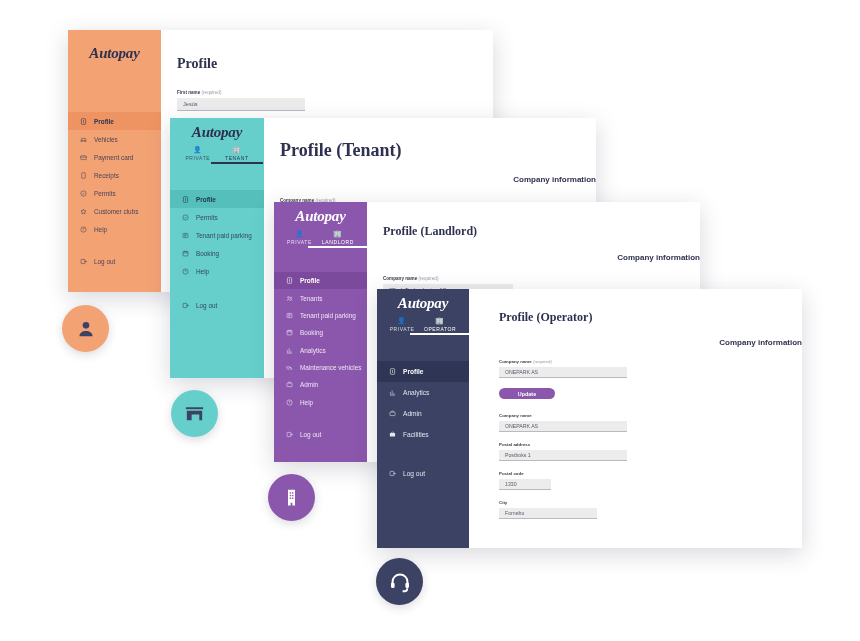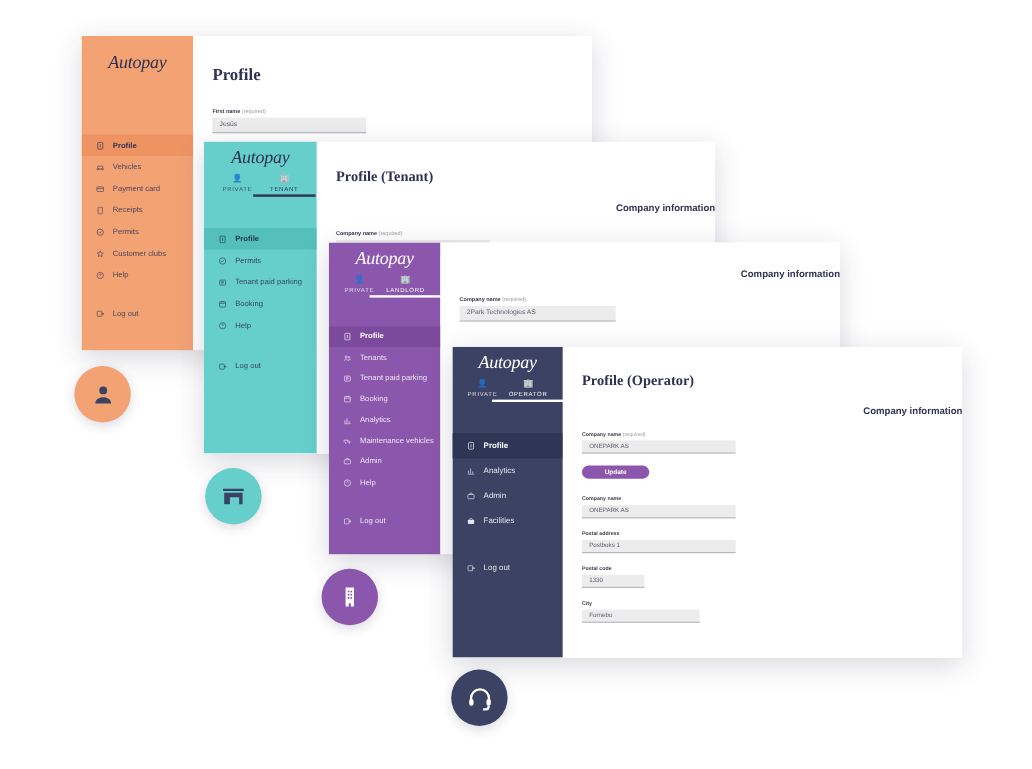--- a/index.html
+++ b/index.html
@@ -11,21 +11,21 @@
   .stage{position:absolute;inset:0;}
 
   
   .window{position:absolute;display:flex;box-shadow:0 6px 22px rgba(40,40,70,.18);overflow:hidden;}
   .sidebar{flex:0 0 auto;display:flex;flex-direction:column;position:relative;}
   .content{flex:1 1 auto;background:#ffffff;position:relative;overflow:hidden;}
 
   .brand{display:flex;align-items:center;justify-content:center;}
   .brand-text{
     font-family:"Liberation Serif", serif;
-    font-style:italic;font-weight:400;color:#2e3150;letter-spacing:-.2px;
+    font-style:italic;font-weight:700;color:#2e3150;letter-spacing:-.2px;
   }
   .brand-text.light{color:#ffffff;}
 
   .tabs{display:flex;justify-content:space-around;align-items:flex-end;}
   .tab{display:flex;flex-direction:column;align-items:center;gap:2px;padding-bottom:3px;position:relative;opacity:.78;}
   .tab.active{opacity:1;}
   .tab .tab-ico{line-height:1;}
   .tab .tab-lbl{letter-spacing:.6px;text-transform:uppercase;white-space:nowrap;}
   .tab.active:after{content:"";position:absolute;left:-14px;right:-14px;bottom:0;height:2px;background:currentColor;}
 
@@ -106,32 +106,32 @@
   #win-operator .nav-item.active{background:#2f3554;color:#ffffff;}
 
   
   .c-private{padding:26px 0 0 16px;}
   .c-private .page-title{font-size:14px;margin:0 0 18px 0;}
   .c-private .field{margin-bottom:12px;}
   .c-private .field-label{font-size:4.6px;margin-bottom:3px;}
   .c-private .field-input{width:128px;height:13px;padding:0 6px;font-size:5.6px;}
 
   .c-tenant{padding:22px 0 0 16px;}
-  .c-tenant .page-title{font-size:12px;margin:0 0 14px 0;}
+  .c-tenant .page-title{font-size:18px;margin:0 0 14px 0;}
   .c-tenant .section-title{font-size:8px;margin:0 0 14px 0;}
   .c-tenant .field-label{font-size:4.6px;margin-bottom:3px;}
   .c-tenant .field-input{width:128px;height:13px;padding:0 6px;font-size:5.6px;}
 
   .c-landlord{padding:22px 0 0 16px;}
   .c-landlord .page-title{font-size:12px;margin:0 0 14px 0;}
   .c-landlord .section-title{font-size:8px;margin:0 0 14px 0;}
   .c-landlord .field-label{font-size:4.6px;margin-bottom:3px;}
   .c-landlord .field-input{width:130px;height:13px;padding:0 6px;font-size:5.6px;}
 
-  .c-operator{padding:21px 0 0 16px;}
+  .c-operator{padding:21px 0 0 30px;}
   .c-operator .page-title{font-size:12px;margin:0 0 13px 0;}
   .c-operator .section-title{font-size:8px;margin:0 0 12px 0;}
   .c-operator .field{margin-bottom:10px;}
   .c-operator .field-label{font-size:4.4px;margin-bottom:3px;}
   .c-operator .field-input{height:11px;padding:0 6px;font-size:5.2px;width:128px;}
   .c-operator .field-input.w-sm{width:52px;}
   .c-operator .field-input.w-md{width:98px;}
   .c-operator .btn-update{width:56px;height:11px;font-size:5.4px;margin:2px 0 14px 0;}
   .c-operator .billing-title{margin:0 0 11px 0;}
 </style>
@@ -426,20 +426,21 @@
                 <rect x="3" y="4" width="11" height="12" rx="1.5"></rect>
                 <path d="M13 10h5M16 7.5l2.5 2.5L16 12.5"></path>
               </svg>
           </span>
           <span class="lbl">Log out</span>
         </div>
       </div>
     </div>
     <div class="content">
       <div class="c-landlord">
+        <div class="page-title">Profile (Landlord)</div>
         <div class="section-title">Company information</div>
         <div class="field">
           <div class="field-label">
             <span>Company name</span>
             <span class="req">(required)</span>
           </div>
           <div class="field-input">2Park Technologies AS</div>
         </div>
       </div>
     </div>

